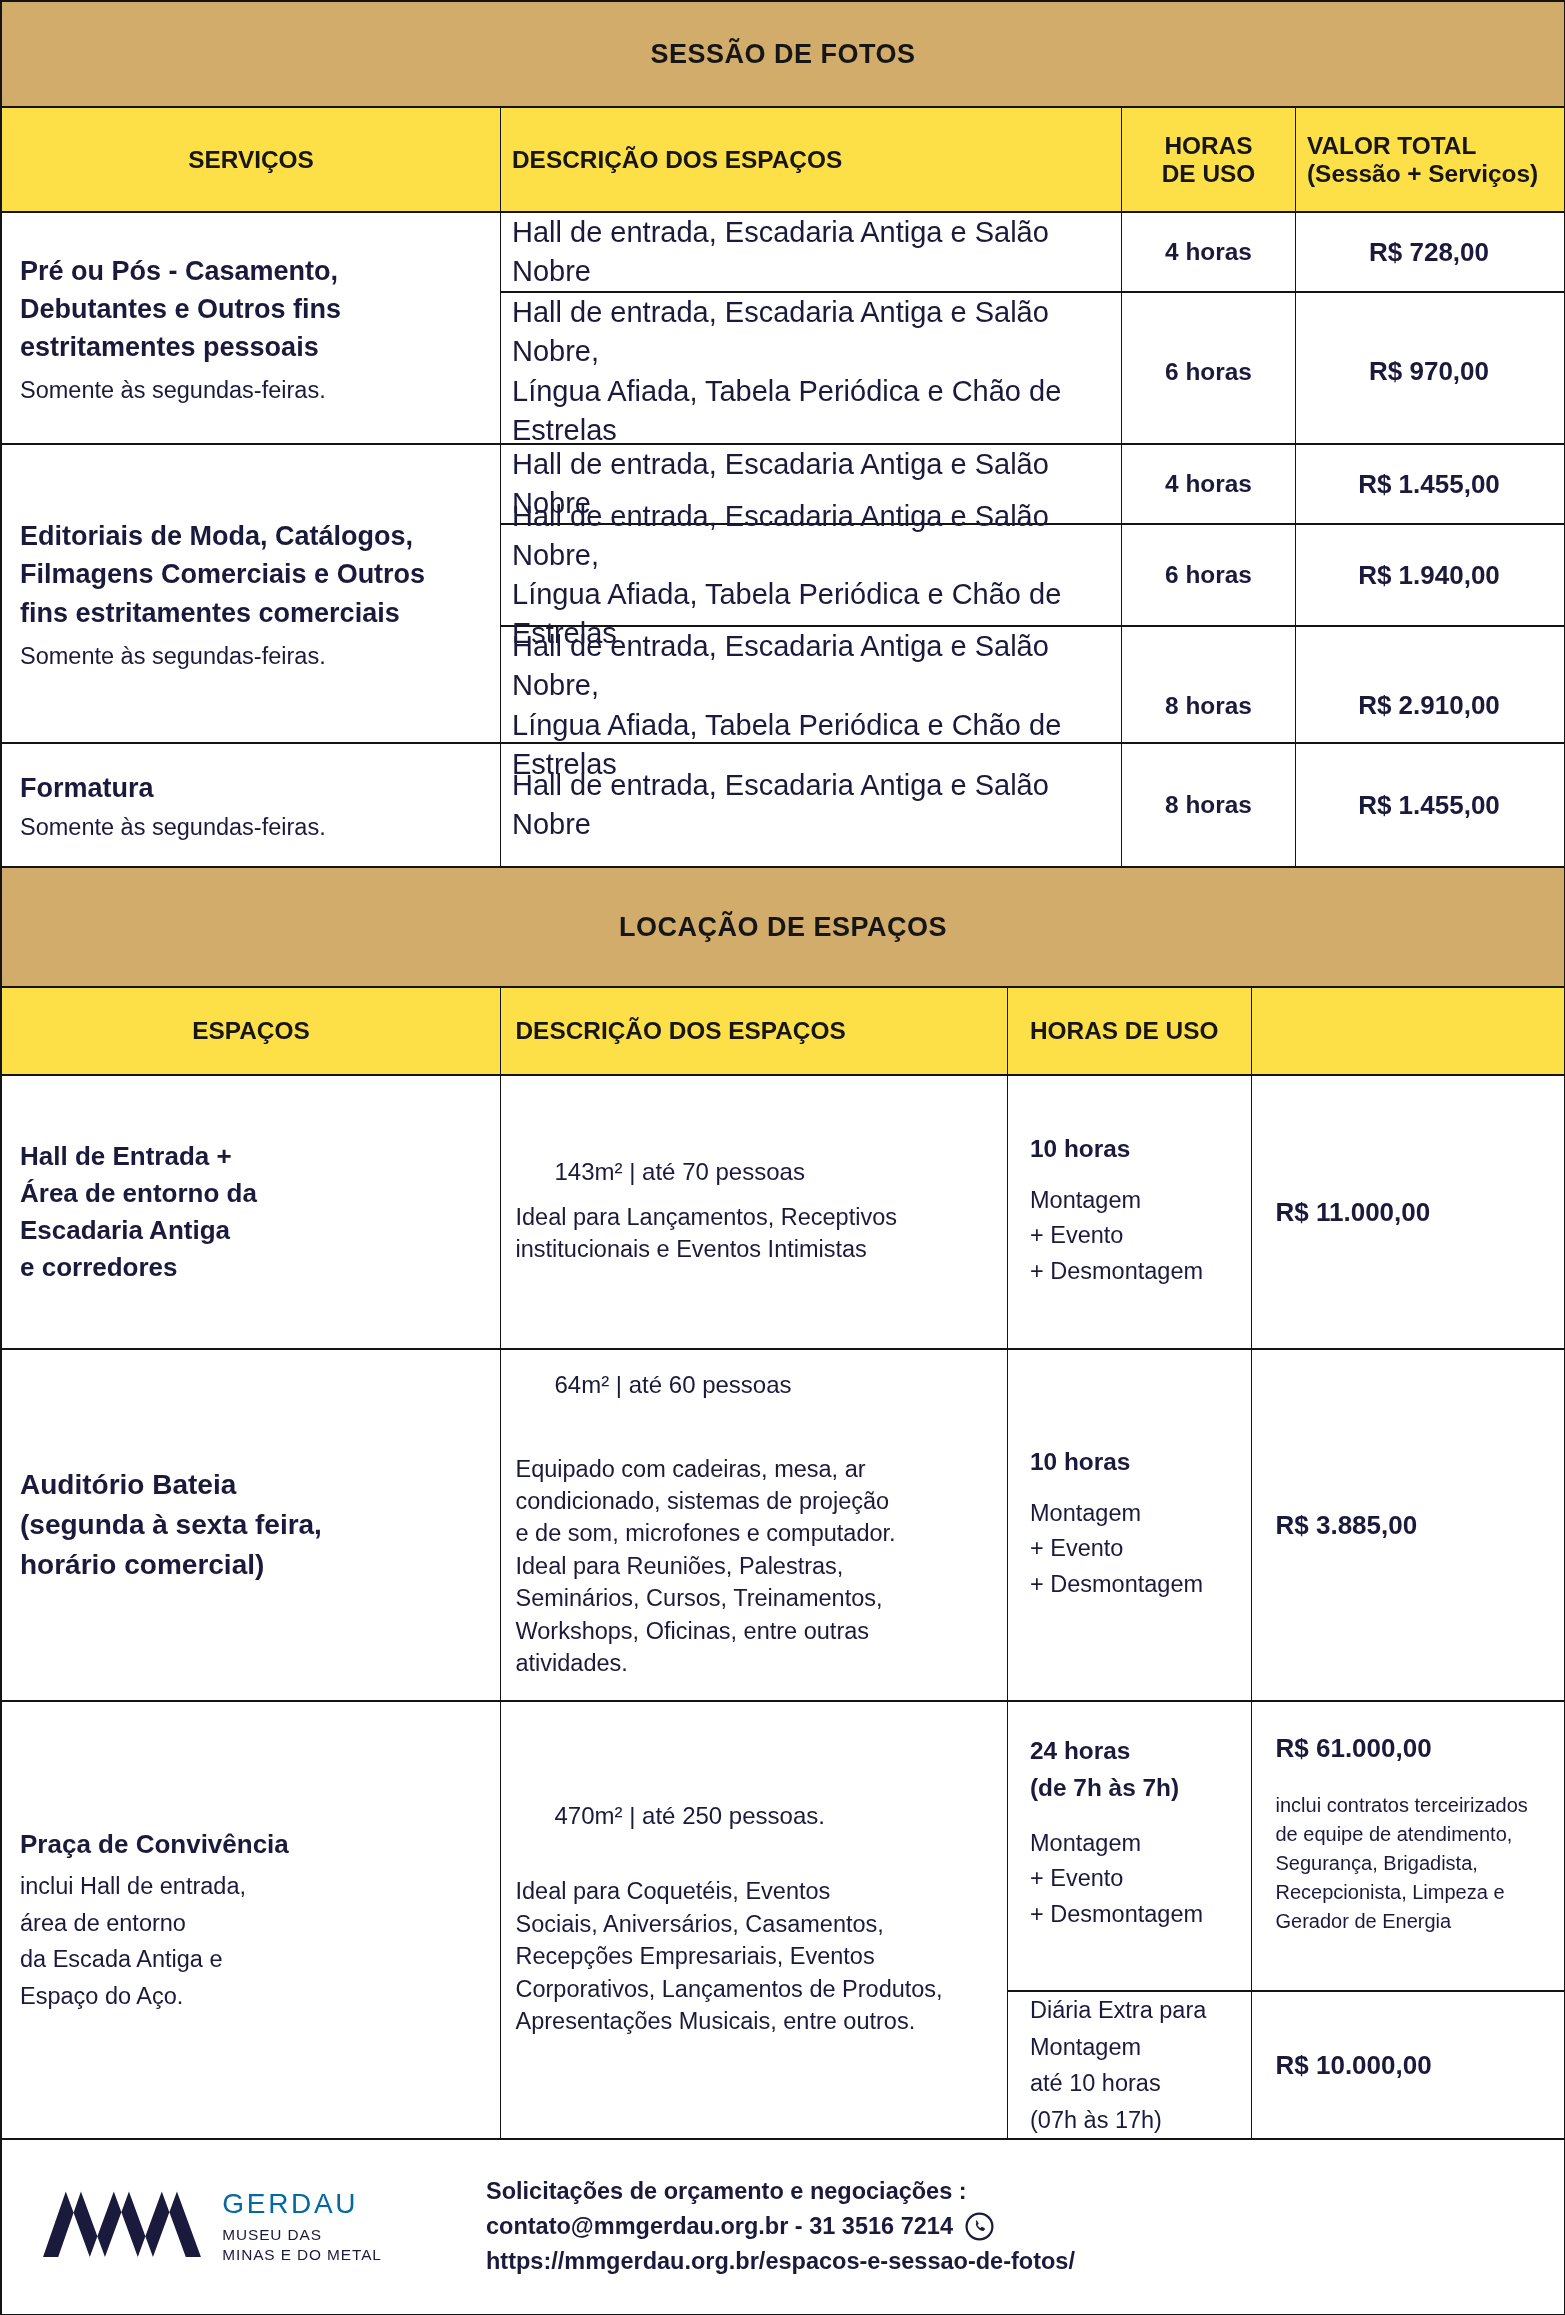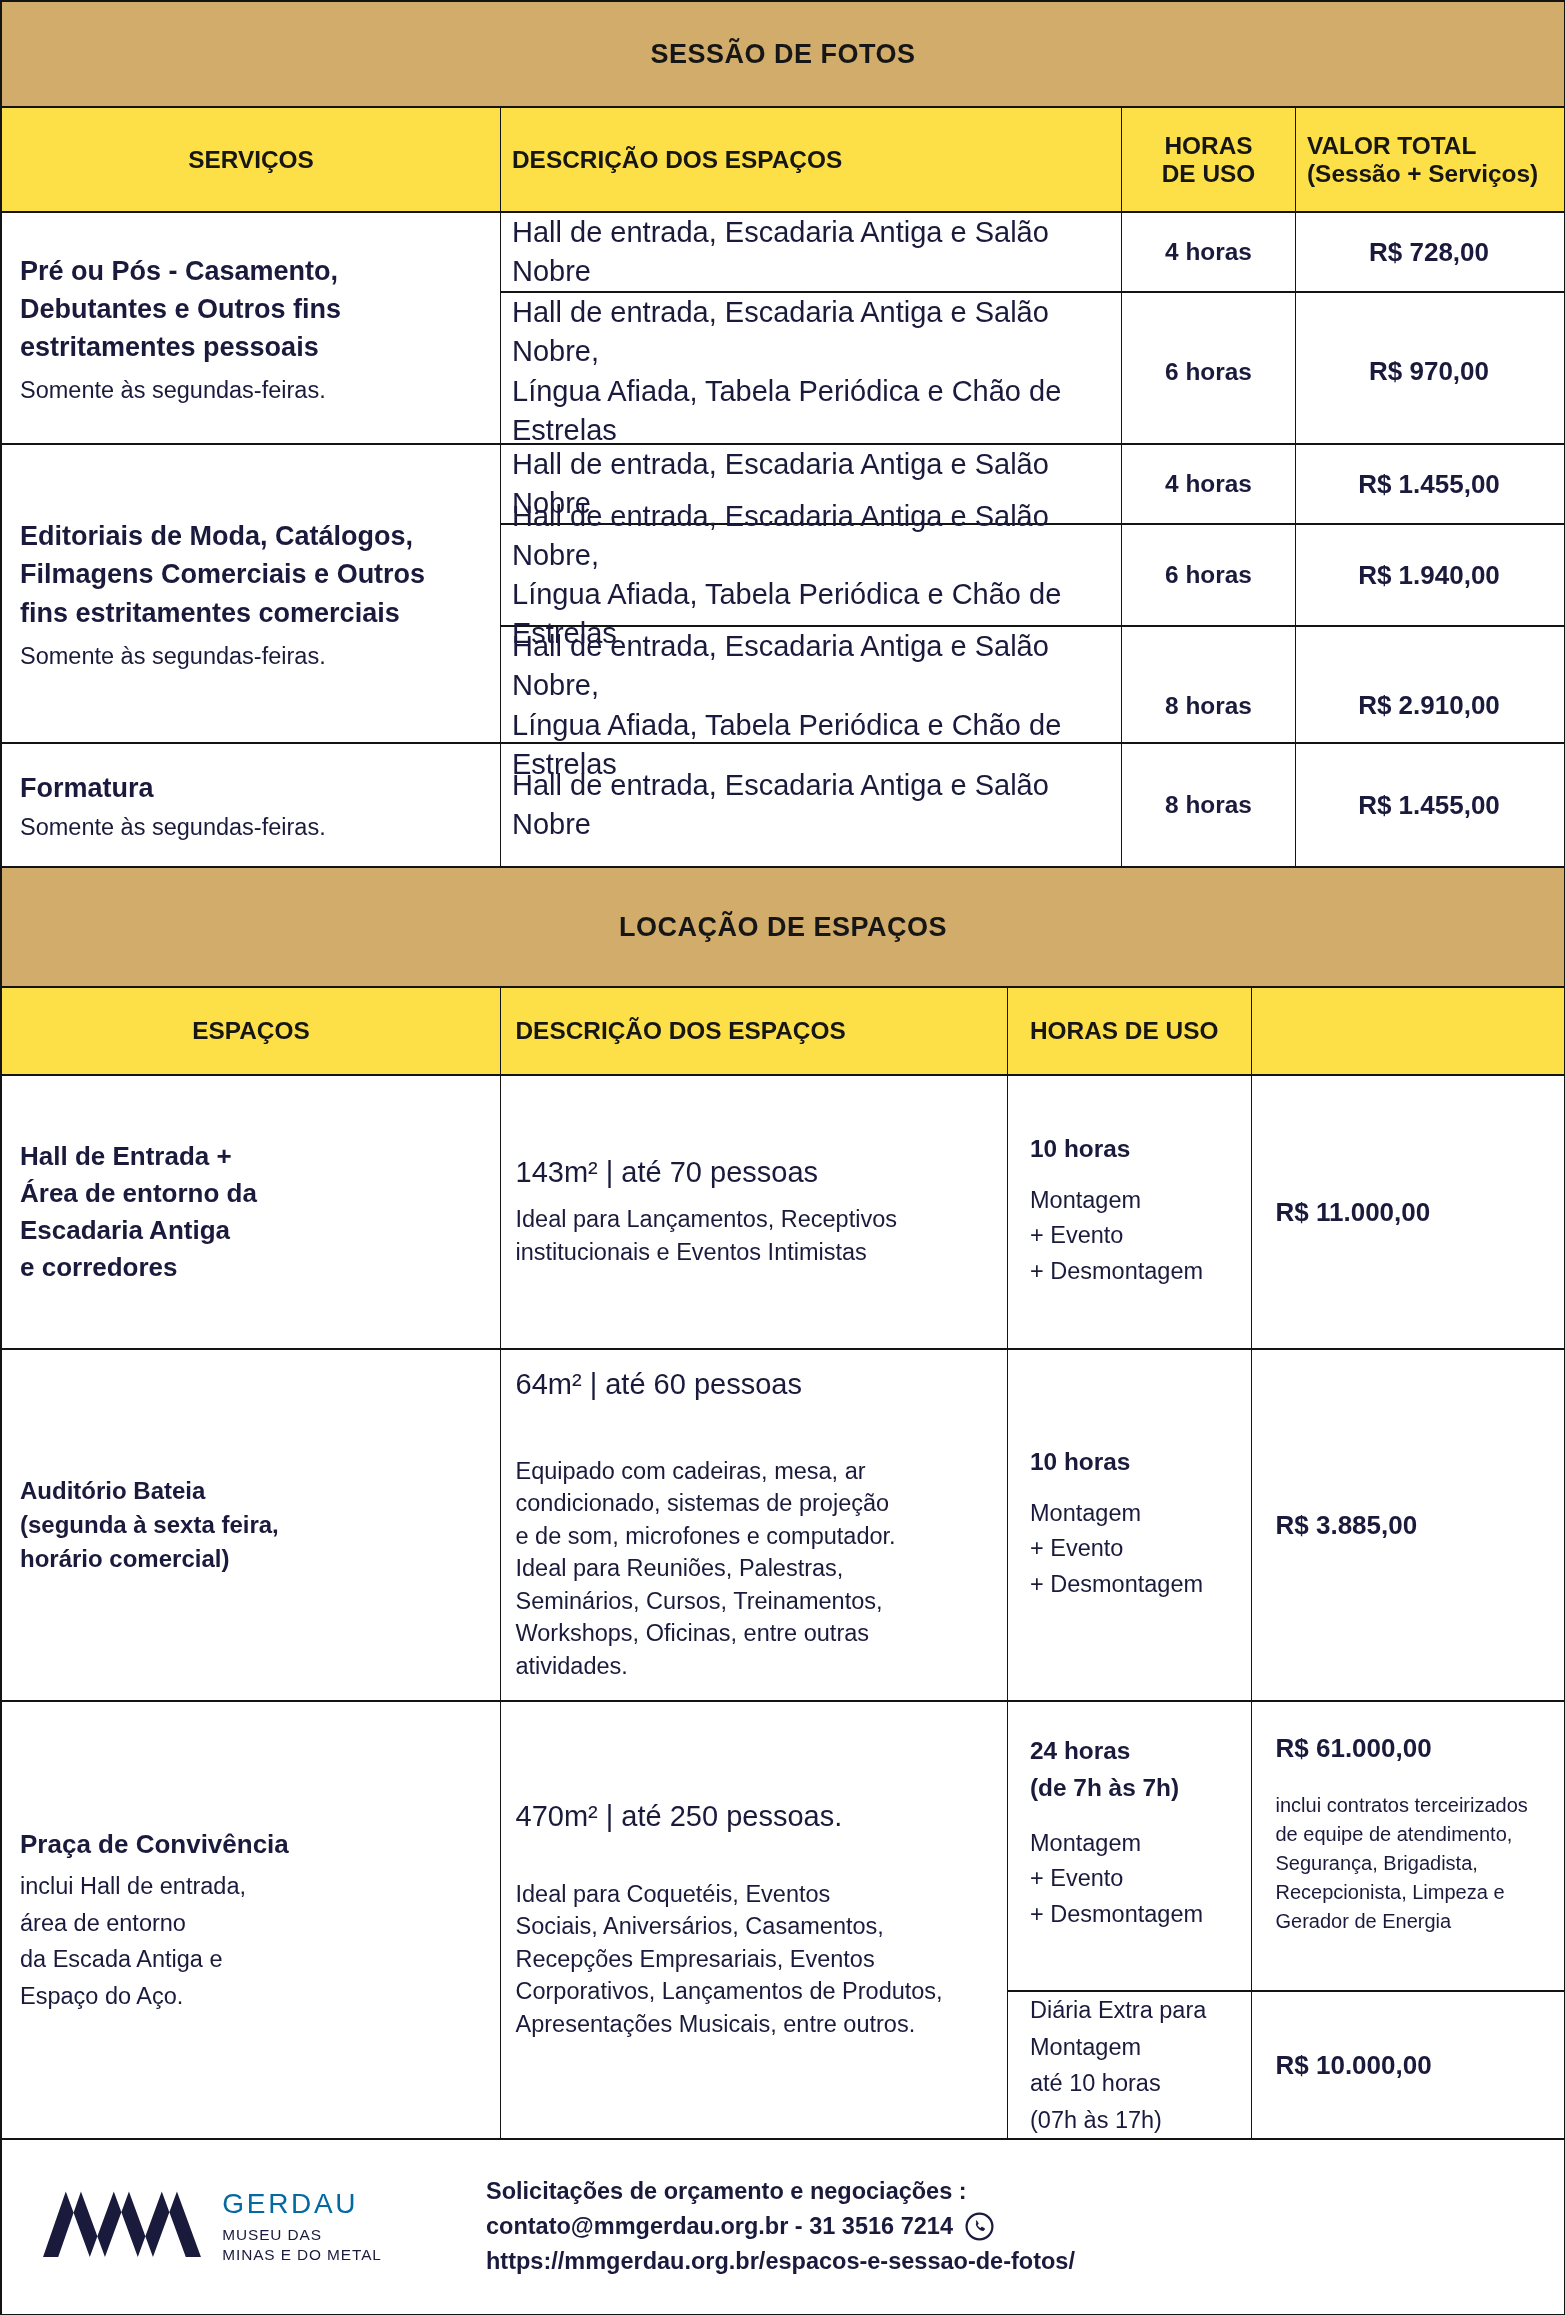--- a/index.html
+++ b/index.html
@@ -36,21 +36,21 @@
   .t2c3{width:244px;padding-left:22px;padding-right:7.2px;}
   .t2c4{width:309px;padding-left:23.5px;padding-right:7.2px;}
   .svc{padding-left:18px;padding-right:12.7px;}
   .svc-name{font-size:27px;font-weight:bold;line-height:1.42;}
   .svc-note{font-size:23.5px;margin-top:11px;}
   .desc{font-size:29px;line-height:1.35;}
   .hours-b{font-size:24.4px;font-weight:bold;}
   .hours-n{font-size:23.5px;line-height:1.5;margin-top:20px;}
   .price{font-size:26px;font-weight:bold;}
   .price-note{font-size:20px;line-height:1.45;margin-top:27px;}
-  .size-line{font-size:29px;}
+  .size-line{font-size:24px;margin-left:39px;}
   .ideal{font-size:23.5px;line-height:1.38;margin-top:14.5px;}
   .subcol{flex:1;display:flex;flex-direction:column;}
   .subrow{display:flex;box-sizing:border-box;border-bottom:2.7px solid #141414;}
   .subrow.lastsub{border-bottom:none;flex:1;}
   .rsplit{flex:1;display:flex;flex-direction:column;box-sizing:border-box;}
   .opt{display:flex;box-sizing:border-box;}
   .opt-a{height:331px;border-bottom:2.7px solid #141414;}
   .opt-a .cell{justify-content:flex-start;padding-top:31px;}
   .opt-b{flex:1;}
   
@@ -171,21 +171,21 @@
 + Evento
 + Desmontagem</div>
     </div>
     <div class="cell t2c4 last">
       <div class="price">R$ 11.000,00</div>
     </div>
   </div>
 
   <div class="row" style="height:352px;">
     <div class="cell t2c1 svc">
-      <div class="svc-name pre" style="font-size:24px;">Auditório Bateia
+      <div class="svc-name pre" style="font-size:28px;">Auditório Bateia
 (segunda à sexta feira,
 horário comercial)</div>
     </div>
     <div class="cell t2c2">
       <div class="size-line">64m² | até 60 pessoas</div>
       <div class="ideal pre" style="margin-top:54px;">Equipado com cadeiras, mesa, ar
 condicionado, sistemas de projeção
 e de som, microfones e computador.
 Ideal para Reuniões, Palestras,
 Seminários, Cursos, Treinamentos,

